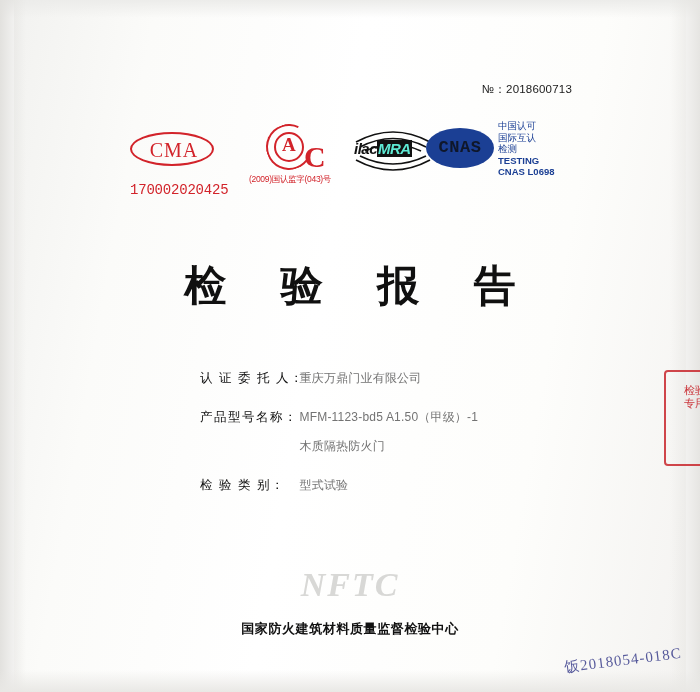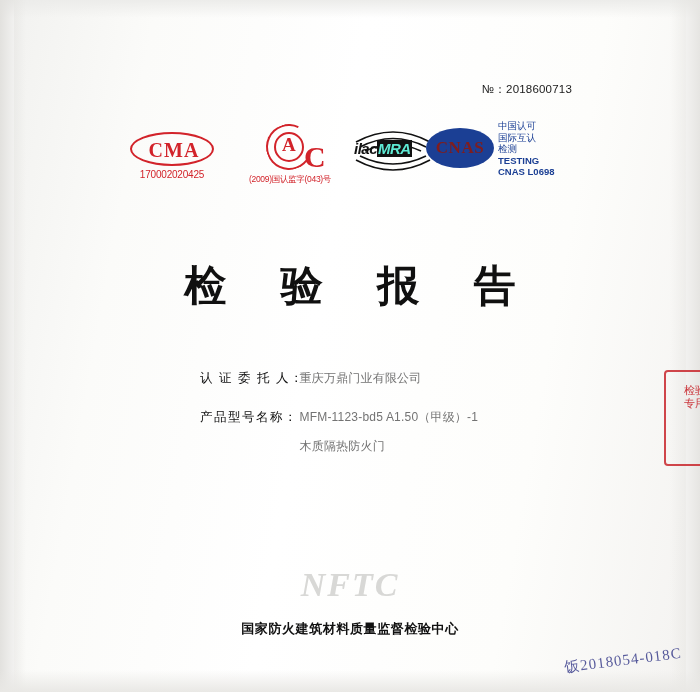--- a/index.html
+++ b/index.html
@@ -88,31 +88,31 @@
     border-radius: 50%/50%;
     box-sizing: border-box;
   }
   .cma-text {
     position: absolute;
     left: 0; top: 0;
     width: 84px; height: 34px;
     line-height: 32px;
     text-align: center;
     font-family: "Liberation Serif", serif;
-    font-weight: bold;
+    font-weight: normal;
     font-size: 20px;
     color: #d2232a;
     letter-spacing: 1px;
   }
   .cma-num {
-    margin-top: 3px;
-    text-align: center;
-    font-size: 10px;
+    margin-top: 16px;
+    text-align: center;
+    font-size: 14px;
     color: #d2232a;
-    font-family: Liberation Sans, sans-serif;
+    font-family: Liberation Mono, monospace;
     letter-spacing: -0.2px;
     white-space: nowrap;
   }
 
   
   .cac {
     position: absolute;
     left: 108px;
     top: 12px;
     width: 104px;
@@ -217,22 +217,22 @@
     width: 68px; height: 40px;
     border-radius: 50%;
     background: #1b3f94;
   }
   .cnas-word {
     position: absolute;
     left: 0; top: 0;
     width: 68px; height: 40px;
     line-height: 40px;
     text-align: center;
-    color: #7f1d1d;
-    font-family: Liberation Serif, serif;
+    color: #0f172a;
+    font-family: Liberation Mono, monospace;
     font-weight: bold;
     font-size: 17px;
     letter-spacing: 0.5px;
   }
   .cnas-lines {
     position: absolute;
     left: 72px;
     top: 0px;
     width: 90px;
   }
@@ -429,20 +429,24 @@
 
   <div class="fields">
     <div class="field-row">
       <span class="field-label">认 证 委 托 人：</span>
       <span class="field-value">重庆万鼎门业有限公司</span>
     </div>
     <div class="field-row">
       <span class="field-label">产品型号名称：</span>
       <span class="field-value"><span>MFM-1123-bd5 A1.50（甲级）-1</span><span class="line2">木质隔热防火门</span></span>
     </div>
+    <div class="field-row">
+      <span class="field-label">检 验 类 别：</span>
+      <span class="field-value">型式试验</span>
+    </div>
   </div>
 
   <div class="nftc">NFTC</div>
   <div class="org-name">国家防火建筑材料质量监督检验中心</div>
 
   <div class="stamp"></div>
   <div class="stamp-text">检验专用</div>
 
   <div class="handwriting">饭2018054-018C</div>
 </div>

